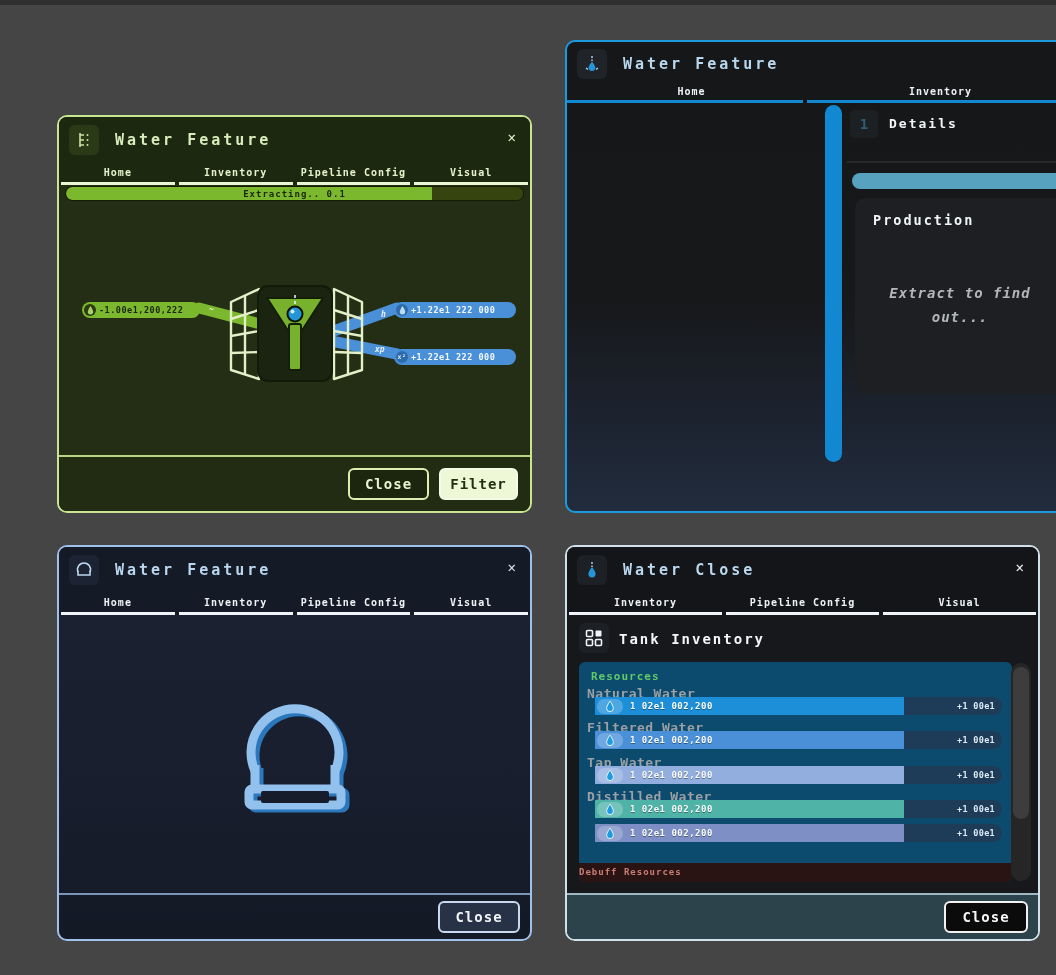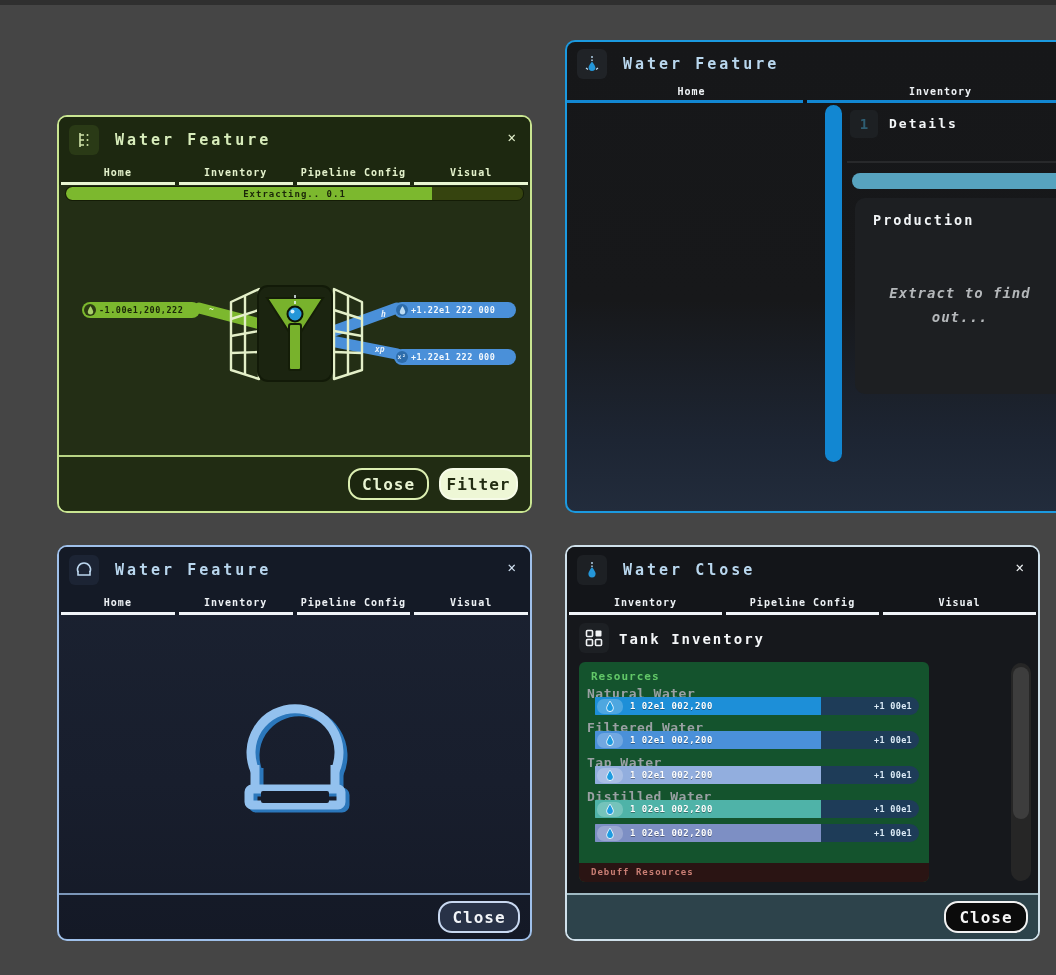--- a/index.html
+++ b/index.html
@@ -7,21 +7,21 @@
   #canvas { position:relative; width:1056px; height:975px; background:#454545; overflow:hidden; }
   #topstrip { position:absolute; left:0; top:0; width:100%; height:5px; }
 
   .win { position:absolute; border-radius:10px; }
   .win-header { position:absolute; left:0; top:0; right:0; height:48px; display:flex; align-items:center; }
   .icon-box { width:30px; height:30px; border-radius:6px; margin-left:10px; display:flex; align-items:center; justify-content:center; flex:none; }
   .win-title { margin-left:16px; font-size:15px; letter-spacing:3px; }
   .close-x { position:absolute; right:14px; top:12px; font-size:14px; cursor:pointer; }
   .tabrow { position:absolute; left:0; right:0; display:flex; }
   .tab { flex:1; text-align:center; font-size:10px; letter-spacing:1px; padding-top:4px; padding-bottom:4px; margin:0 2px; border-bottom:3px solid transparent; cursor:pointer; }
-  .btn { border-radius:14px; font-size:16px; letter-spacing:1px; display:flex; align-items:center; justify-content:center; cursor:pointer; font-family:inherit; font-weight:bold; }
+  .btn { border-radius:6px; font-size:14px; letter-spacing:1px; display:flex; align-items:center; justify-content:center; cursor:pointer; font-family:inherit; font-weight:bold; }
 
   
   #win-extractor { left:57px; top:115px; width:475px; height:398px; background:#232e15; border:2px solid #c9e591; }
   #win-extractor .win-header { background:#1d2810; border-radius:8px 8px 0 0; height:46px; }
   #win-extractor .icon-box { background:#2a3a16; }
   #win-extractor .win-title { color:#d8edbb; }
   #win-extractor .close-x { color:#e3f1cc; }
   #win-extractor .tabrow { top:46px; height:22px; background:#1d2810; }
   #win-extractor .tab { color:#e4f2cc; border-bottom-color:#e9f6d2; }
   #ext-progress { position:absolute; left:6px; right:6px; top:69px; height:15px; background:#36440f; border:1px solid #141c06; border-radius:7px; overflow:hidden; }
@@ -72,30 +72,30 @@
   
   #win-tank { left:565px; top:545px; width:475px; height:396px; background:#16181c; border:2px solid #cfe0ea; }
   #win-tank .win-header { background:#131519; border-radius:8px 8px 0 0; height:46px; }
   #win-tank .icon-box { background:#1d2024; }
   #win-tank .win-title { color:#b9d7ee; }
   #win-tank .close-x { color:#f0f3f5; }
   #win-tank .tabrow { top:46px; height:22px; background:#131519; }
   #win-tank .tab { color:#eef2f5; border-bottom-color:#f0f4f8; }
   #tank-inv-icon { position:absolute; left:12px; top:76px; width:30px; height:30px; background:#1d2024; border-radius:6px; display:flex; align-items:center; justify-content:center; }
   #tank-inv-title { position:absolute; left:52px; top:84px; color:#f4f6f8; font-size:14px; letter-spacing:2px; }
-  #tank-panel { position:absolute; left:12px; top:115px; width:350px; height:220px; background:#14532d; border-radius:6px; }
+  #tank-panel { position:absolute; left:12px; top:115px; width:433px; height:220px; background:#0c4a6e; border-radius:6px; }
   #tank-panel .res-title { position:absolute; left:12px; top:8px; color:#62c868; font-size:11px; letter-spacing:1px; }
   .res-row { position:absolute; left:8px; right:10px; height:30px; }
   .res-row .rlabel { font-size:13px; color:#9aa0a3; letter-spacing:0.5px; height:11px; }
   .res-bar { display:flex; height:18px; border-radius:9px; overflow:hidden;padding-left:8px; }
   .res-bar .main { flex:1; position:relative; display:flex; align-items:center; }
   .res-bar .chiplet { width:26px; height:15px; border-radius:7px; background:rgba(255,255,255,0.22); margin-left:2px; display:flex; align-items:center; justify-content:center; flex:none; }
   .res-bar .amount { margin-left:7px; font-size:9px; color:#fdfefe; letter-spacing:0.5px; text-shadow:0 1px 0 rgba(0,0,0,0.35); }
   .res-bar .rate { width:98px; background:#1e3c58; color:#dcebf6; font-size:8.5px; text-align:right; line-height:18px; padding-right:7px; letter-spacing:0.3px; flex:none; }
-  #tank-debuff { position:absolute; left:0; right:0; bottom:0; height:19px; background:#2a1413; border-radius:0 0 6px 6px; color:#c97e74; font-size:9px; line-height:19px; padding-left:12px; letter-spacing:1px; }
+  #tank-debuff { position:absolute; left:0; right:0; bottom:0; height:19px; background:#2a1413; border-radius:0 0 6px 6px; color:#c97e74; font-size:9px; line-height:19px; letter-spacing:1px; }
   #tank-scroll { position:absolute; left:444px; top:116px; width:20px; height:218px; background:#262626; border-radius:10px; cursor:pointer; }
   #tank-scroll .thumb { position:absolute; left:2px; top:4px; width:16px; height:152px; background:#3d3d3d; border-radius:8px; }
   #win-tank .footer { position:absolute; left:0; right:0; bottom:0; height:46px; background:#2d434b; border-top:2px solid #9fb9c2; display:flex; justify-content:flex-end; align-items:center; padding-right:10px; border-radius:0 0 8px 8px; }
   #tank-close { width:84px; height:32px; background:#0b0b0b; border:2px solid #f2f2f2; color:#f6f6f6; }
 </style>
 </head>
 <body>
 
 <div id="canvas">
   <div id="topstrip" style="background:#2f2f2f"></div>

